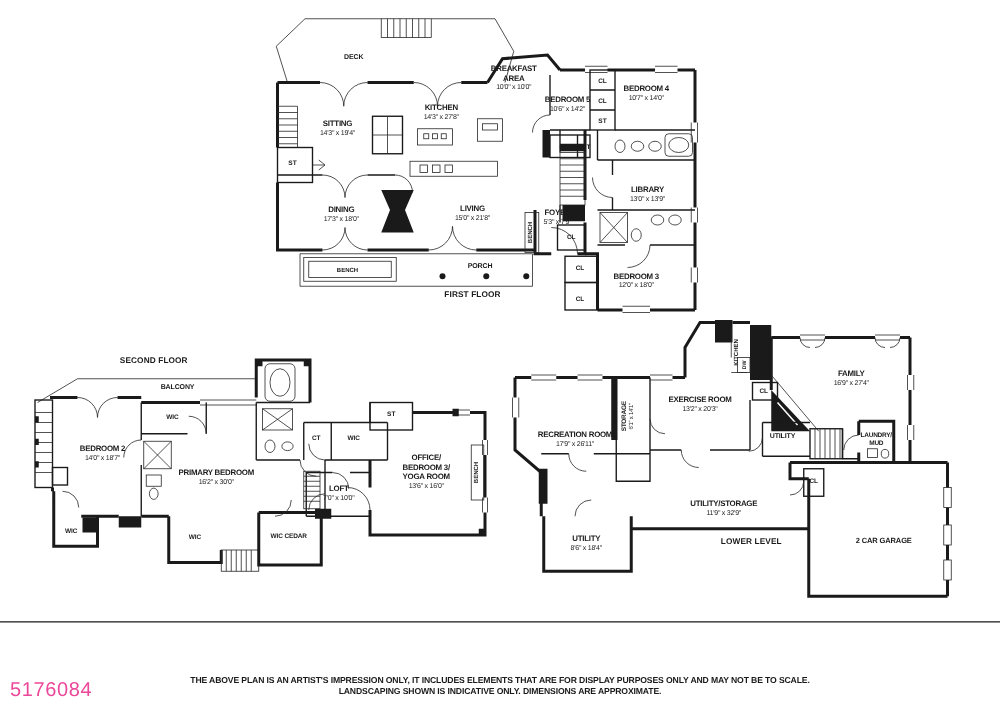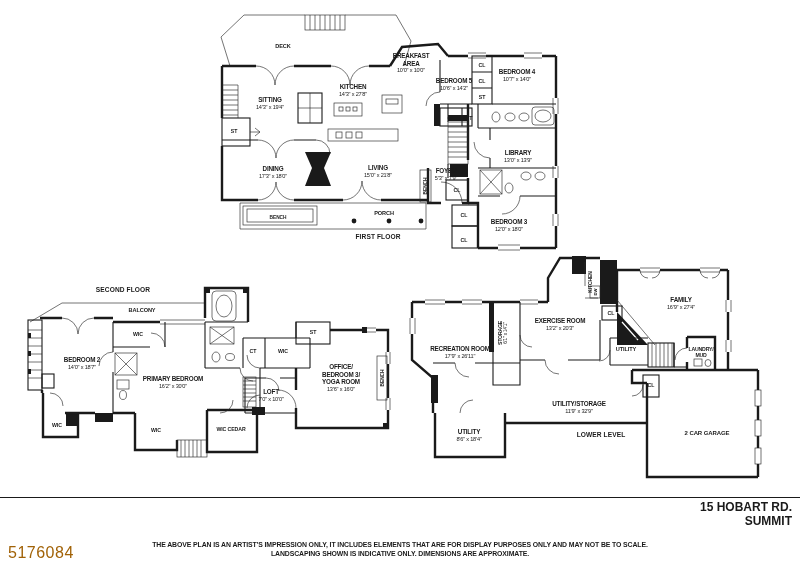--- a/index.html
+++ b/index.html
@@ -15,21 +15,21 @@
   .lb .nm{display:block;font-size:6.3px;font-weight:700;letter-spacing:-0.2px;}
   .lb .dm{display:block;font-size:5.6px;font-weight:400;letter-spacing:-0.2px;color:#222;}
   .tag{position:absolute;transform:translate(-50%,-50%);font-size:5.2px;font-weight:700;}
   .sm{position:absolute;transform:translate(-50%,-50%);font-size:5.6px;font-weight:700;letter-spacing:-0.1px;}
   .fl{position:absolute;transform:translate(-50%,-50%);font-size:6.6px;font-weight:700;letter-spacing:0.1px;}
   .v{transform:translate(-50%,-50%) rotate(-90deg);}
   .sep{position:absolute;left:0;top:497px;width:800px;height:1px;background:#1a1a1a;}
   .addr{position:absolute;right:8px;top:501px;text-align:right;font-weight:700;font-size:12px;line-height:1.15;}
   .disc{position:absolute;left:0;top:540px;width:800px;text-align:center;font-weight:700;
         font-size:6.9px;line-height:1.35;letter-spacing:-0.1px;}
-  .wm{position:absolute;left:8px;top:544px;font-size:16px;font-weight:400;color:#a16207;letter-spacing:0.5px;text-align:center;}
+  .wm{position:absolute;left:8px;top:544px;font-size:16px;font-weight:400;color:#ec4899;letter-spacing:0.5px;text-align:center;}
 </style>
 </head>
 <body>
 
 <div class="sheet">
 
   <svg class="lines" width="800" height="567" viewBox="0 0 800 567">
 
     <g>
       <path class="t" d="M230,66L221,37L244,15L305,15M345,15L396,15L411,41L404,66"></path>
@@ -328,23 +328,19 @@
     <span class="dm">11'9" x 32'9"</span>
   </div>
   <div class="lb" style="left:469px;top:435px;">
     <span class="nm">UTILITY</span>
     <span class="dm">8'6" x 18'4"</span>
   </div>
   <div class="fl" style="left:601px;top:434px;">LOWER LEVEL</div>
   <div class="sm" style="left:707px;top:433px;font-size:6px;">2 CAR GARAGE</div>
 
   <div class="sep"></div>
-  <div class="addr">
-    <div>15 HOBART RD.</div>
-    <div>SUMMIT</div>
-  </div>
   <div class="disc">
     <div>THE ABOVE PLAN IS AN ARTIST'S IMPRESSION ONLY, IT INCLUDES ELEMENTS THAT ARE FOR DISPLAY PURPOSES ONLY AND MAY NOT BE TO SCALE.</div>
     <div>LANDSCAPING SHOWN IS INDICATIVE ONLY. DIMENSIONS ARE APPROXIMATE.</div>
   </div>
   <div class="wm">5176084</div>
 
 </div>
 
 </body></html>

